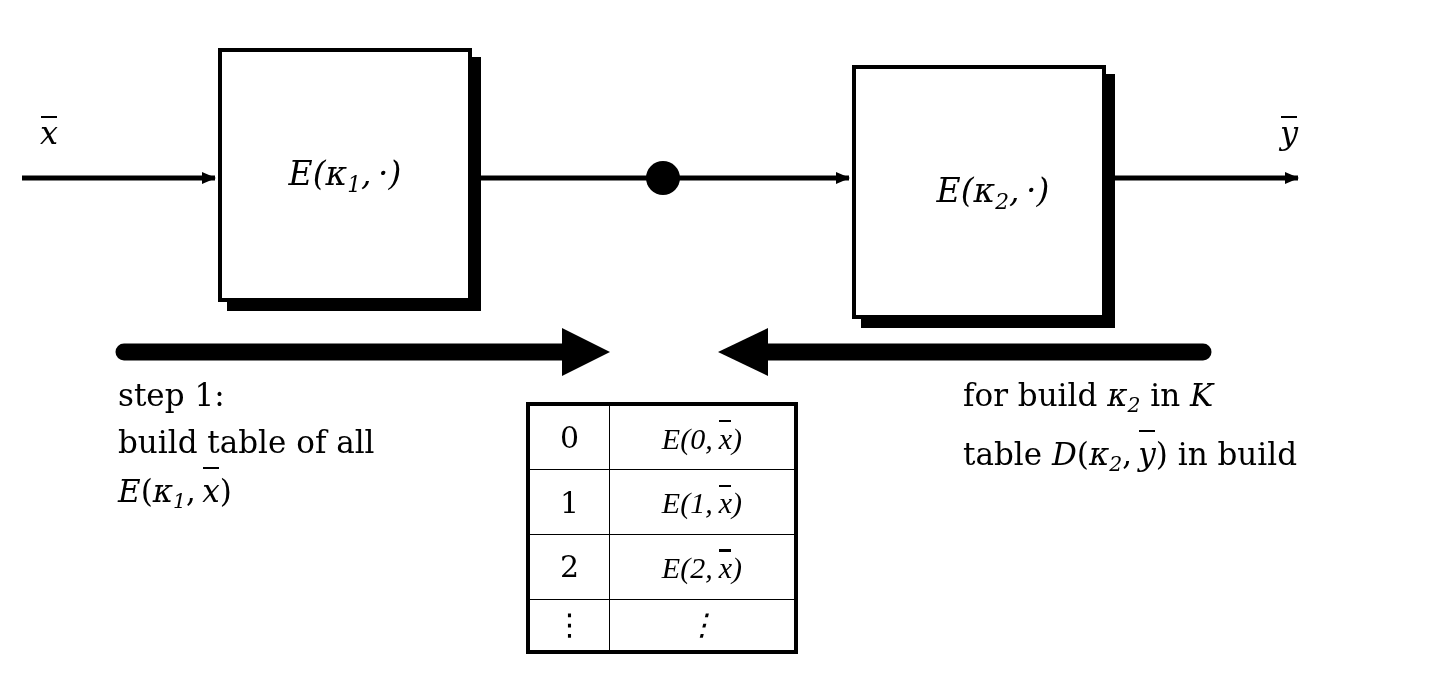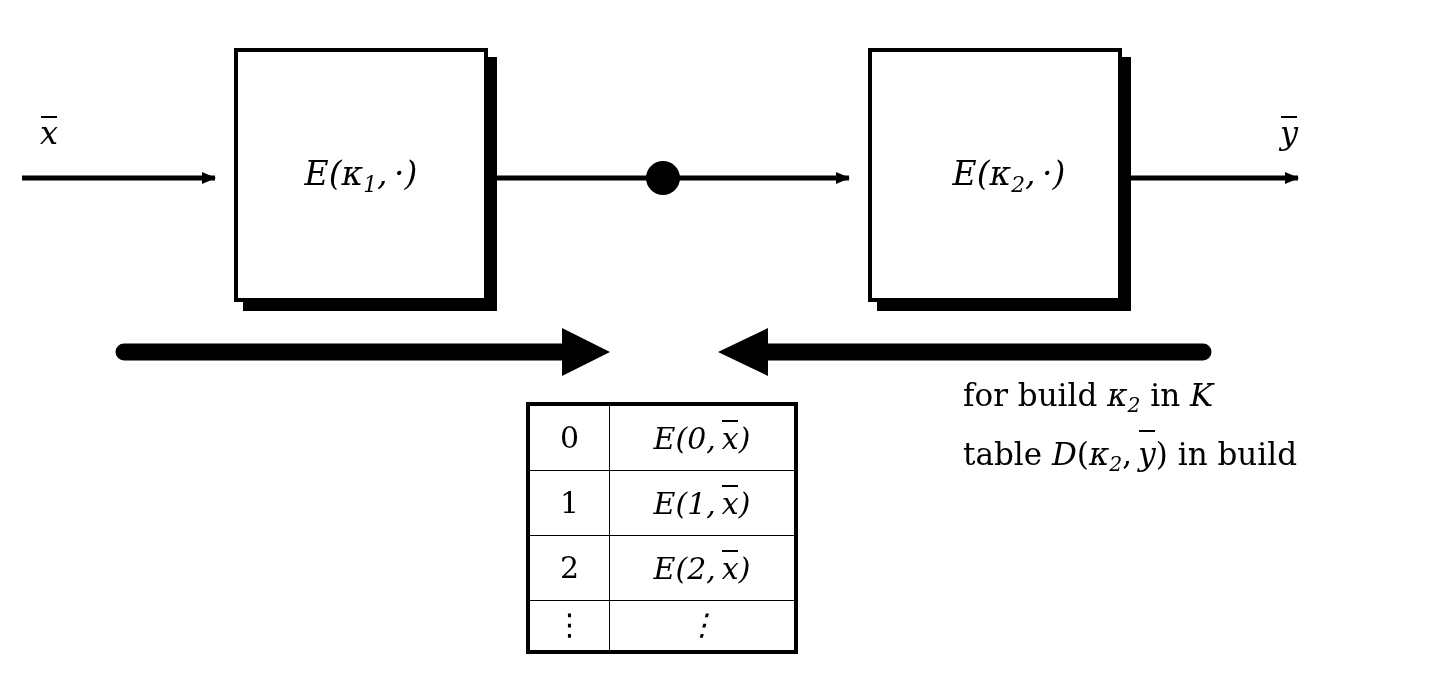--- a/index.html
+++ b/index.html
@@ -64,21 +64,20 @@
   
   .procbox {
     position: absolute;
     background: #ffffff;
     border: 4px solid #000000;
     box-sizing: border-box;
     box-shadow: 9px 9px 0 0 #000000;
     display: flex;
     align-items: center;
     justify-content: center;
-    margin-left: 16px;
   }
   .procbox .boxlabel {
     font-family: "DejaVu Serif", "Liberation Serif", serif;
     font-style: italic;
     font-size: 33px;
     color: #000;
     white-space: nowrap;
   }
   
   #lookup-table {
@@ -104,21 +103,21 @@
     vertical-align: middle;
     font-family: "DejaVu Serif", "Liberation Serif", serif;
     font-size: 30px;
     padding: 0;
   }
   #lookup-table td.keycol { width: 30%; }
   #lookup-table td.valcol { width: 70%; font-style: italic; }
   #lookup-table tr:first-child td { border-top: none; }
   #lookup-table tr:last-child td { border-bottom: none; }
   #lookup-table td:first-child { border-left: none; }
-  #lookup-table td:last-child { border-right: none; }
+  #lookup-table td:last-child { border-right: none; font-family: Liberation Serif, serif; }
   .vdots {
     font-size: 30px;
     line-height: 0.95;
     letter-spacing: 0;
   }
   .steptext {
     position: absolute;
     font-family: "DejaVu Serif", "Liberation Serif", serif;
     font-size: 31px;
     line-height: 47px;
@@ -156,34 +155,41 @@
       <path d="M768,328 L718,352 L768,376 Z" fill="#000"></path>
     </g>
   </svg>
 
   <div class="procbox" id="box-encrypt-1" style="left:218px; top:48px; width:254px; height:254px;">
     <span class="boxlabel">
       <span>E</span><span>(</span><span class="kap">κ</span><span class="sub">1</span><span>, </span><span>·</span><span>)</span>
     </span>
   </div>
 
-  <div class="procbox" id="box-encrypt-2" style="left:852px; top:48px; width:254px; height:254px;padding-left:28px;">
+  <div class="procbox" id="box-encrypt-2" style="left:852px; top:65px; width:254px; height:254px;padding-left:28px;">
     <span class="boxlabel">
       <span>E</span><span>(</span><span class="kap">κ</span><span class="sub">2</span><span>, </span><span>·</span><span>)</span>
     </span>
   </div>
 
   <div class="mathlbl" id="label-input" style="left:40px; top:115px; font-size:32px;">
     <span class="bar">x</span>
   </div>
 
   <div class="mathlbl" id="label-output" style="left:1280px; top:115px; font-size:32px;">
     <span class="bar">y</span>
   </div>
 
+  <div class="steptext" id="step-1-text" style="left:118px; top:372px;">
+    <div>step 1:</div>
+    <div>build table of all</div>
+    <div>
+      <i>E</i><span>(</span><i class="kap">κ</i><span class="sub">1</span><span>, </span><i class="bar">x</i><span>)</span>
+    </div>
+  </div>
 
   <div class="steptext" id="step-2-text" style="left:963px; top:372px;">
     <div>
       <span>for build </span><i class="kap">κ</i><span class="sub">2</span><span> in </span><i class="cal">K</i>
     </div>
     <div>
       <span>table </span><i>D</i><span>(</span><i class="kap">κ</i><span class="sub">2</span><span>, </span><i class="bar">y</i><span>)</span><span> in build</span>
     </div>
   </div>
 

